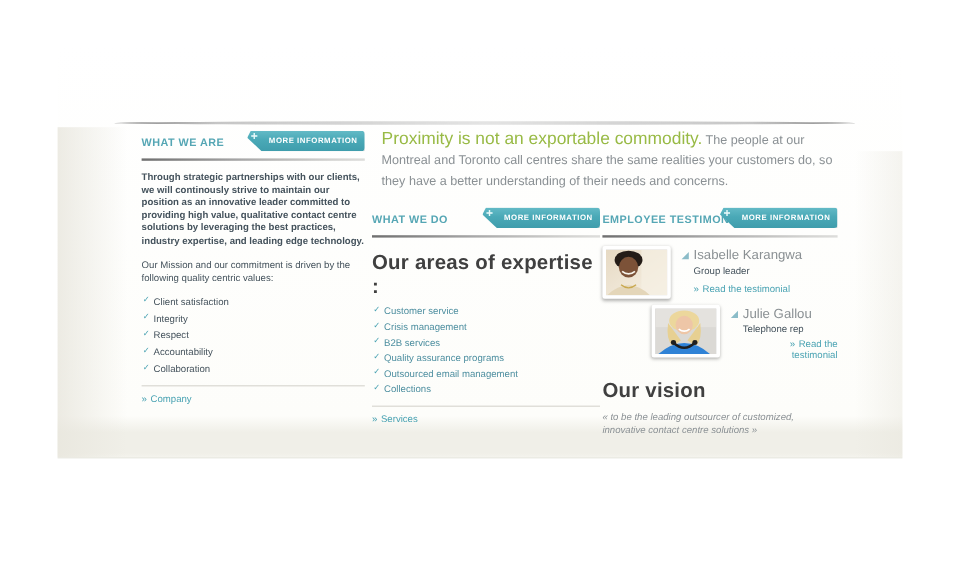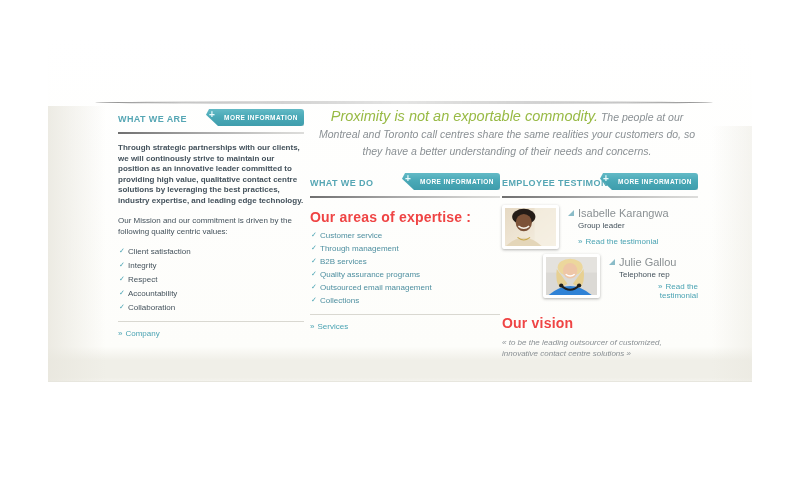--- a/index.html
+++ b/index.html
@@ -92,27 +92,27 @@
   }
 
   .thin-rule { height:1px; background:#d9d8d1; margin-top:9px; }
   .arrow-link {
     display:inline-block; margin-top:5px;
     font-size:8px; color:#4aa3b3; text-decoration:none; cursor:pointer;text-align:right;
   }
   .arrow-link .arr { margin-right:3px; }
 
   
-  .headline { font-style:italic; line-height:15px;text-align:center; }
+  .headline { line-height:15px; }
   .headline .lead { font-size:14.5px; color:#98ba45; }
   .headline .rest { font-size:10.5px; color:#8a9094; }
 
   
   .sub-heading {
-    font-size:14px; color:#ef4444; margin-top:11px; letter-spacing:0.2px;
+    font-size:17px; color:#404040; margin-top:11px; letter-spacing:0.2px;
   }
 
   
   .testimonial { display:flex; margin-top:7px; }
   .testimonial + .testimonial { margin-top:5px;padding-left:41px; }
   .photo {
     width:57px; height:44px; flex:0 0 auto;
     border:3px solid #ffffff; border-radius:2px;
     box-shadow:0 1px 3px rgba(0,0,0,0.3);
     background:#ddd; overflow:hidden; cursor:pointer;
@@ -180,21 +180,21 @@
       <span class="btn-label">MORE INFORMATION</span>
     </div>
   </div>
   <div class="sec-rule"></div>
 
 
   <h3 class="sub-heading">Our areas of expertise :</h3>
 
   <ul class="ticks">
     <li><span class="tick">✓</span><span>Customer service</span></li>
-    <li><span class="tick">✓</span><span>Through management</span></li>
+    <li><span class="tick">✓</span><span>Crisis management</span></li>
     <li><span class="tick">✓</span><span>B2B services</span></li>
     <li><span class="tick">✓</span><span>Quality assurance programs</span></li>
     <li><span class="tick">✓</span><span>Outsourced email management</span></li>
     <li><span class="tick">✓</span><span>Collections</span></li>
   </ul>
 
   <div class="thin-rule"></div>
   <a class="arrow-link"><span class="arr">»</span><span>Services</span></a>
 </div>
 

